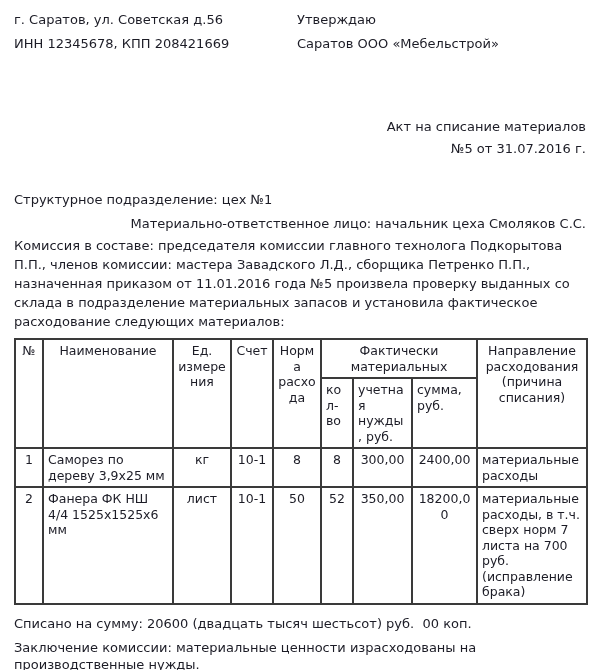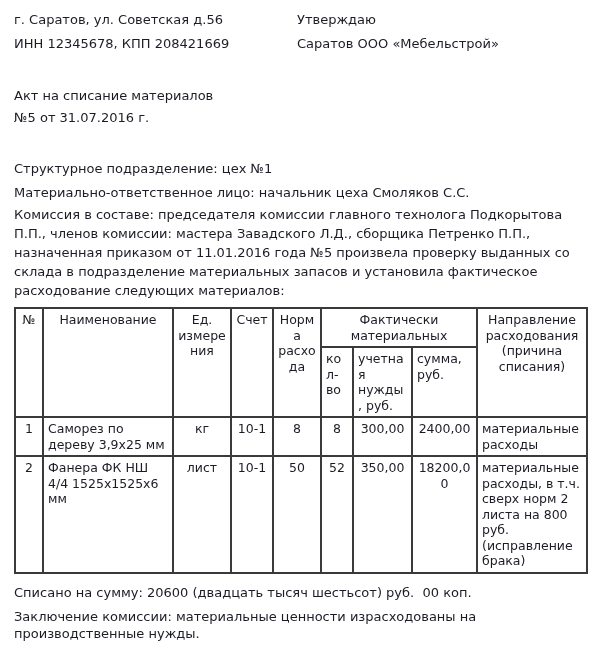--- a/index.html
+++ b/index.html
@@ -16,26 +16,26 @@
 
   
   .top-block { display: flex; }
   .top-left { width: 283px; }
   .top-left div { line-height: 24px; white-space: nowrap; }
   .top-right { flex: 1; }
   .top-right div { line-height: 24px; white-space: nowrap; }
   .sig-line .sig { font-style: italic; margin-right: 18px; }
 
   
-  .doc-title { margin-top: 29px; text-align: left; }
+  .doc-title { margin-top: 60px; text-align: right; }
   .doc-title div { line-height: 22px; }
 
   
   .info-dept { margin-top: 30px; line-height: 19px; }
-  .info-resp { margin-top: 5px; line-height: 19px; }
+  .info-resp { margin-top: 5px; line-height: 19px; text-align: right; }
   .info-comm { margin-top: 3px; line-height: 19px; }
 
   
   table.mat {
     margin-top: 7px;
     border-collapse: collapse;
     width: 572px;
     font-size: 12.5px;
     table-layout: fixed;
   }
@@ -134,21 +134,21 @@
       </tr>
       <tr class="row2">
         <td class="c">2</td>
         <td class="l">Фанера ФК НШ 4/4 1525х1525х6 мм</td>
         <td class="c">лист</td>
         <td class="c">10-1</td>
         <td class="c">50</td>
         <td class="c">52</td>
         <td class="c">350,00</td>
         <td class="c">18200,00</td>
-        <td class="l">материальные расходы, в т.ч. сверх норм 2 листа на 800 руб. (исправление брака)</td>
+        <td class="l">материальные расходы, в т.ч. сверх норм 7 листа на 700 руб. (исправление брака)</td>
       </tr>
     </tbody>
   </table>
 
   <div class="writeoff">Списано на сумму: 20600 (двадцать тысяч шестьсот) руб.  00 коп.</div>
   <div class="conclusion">Заключение комиссии: материальные ценности израсходованы на производственные нужды.</div>
 
 </div>
 
 </body></html>

